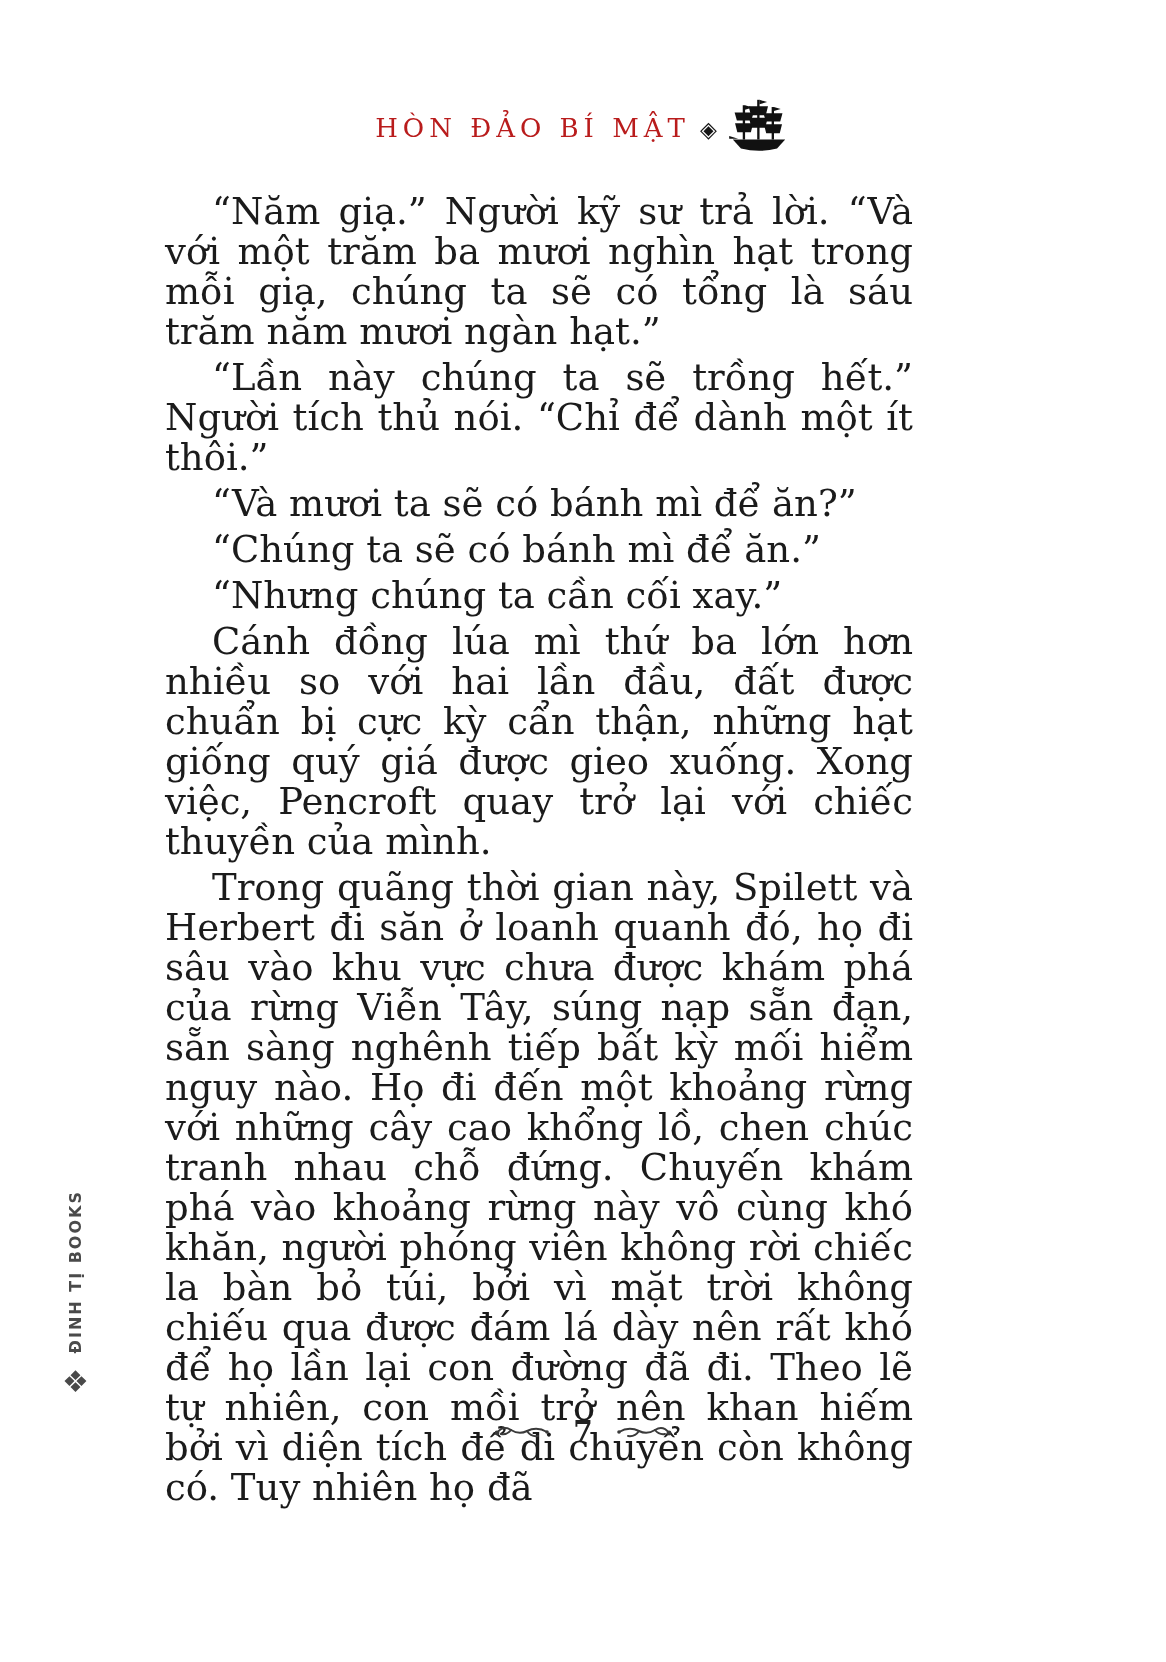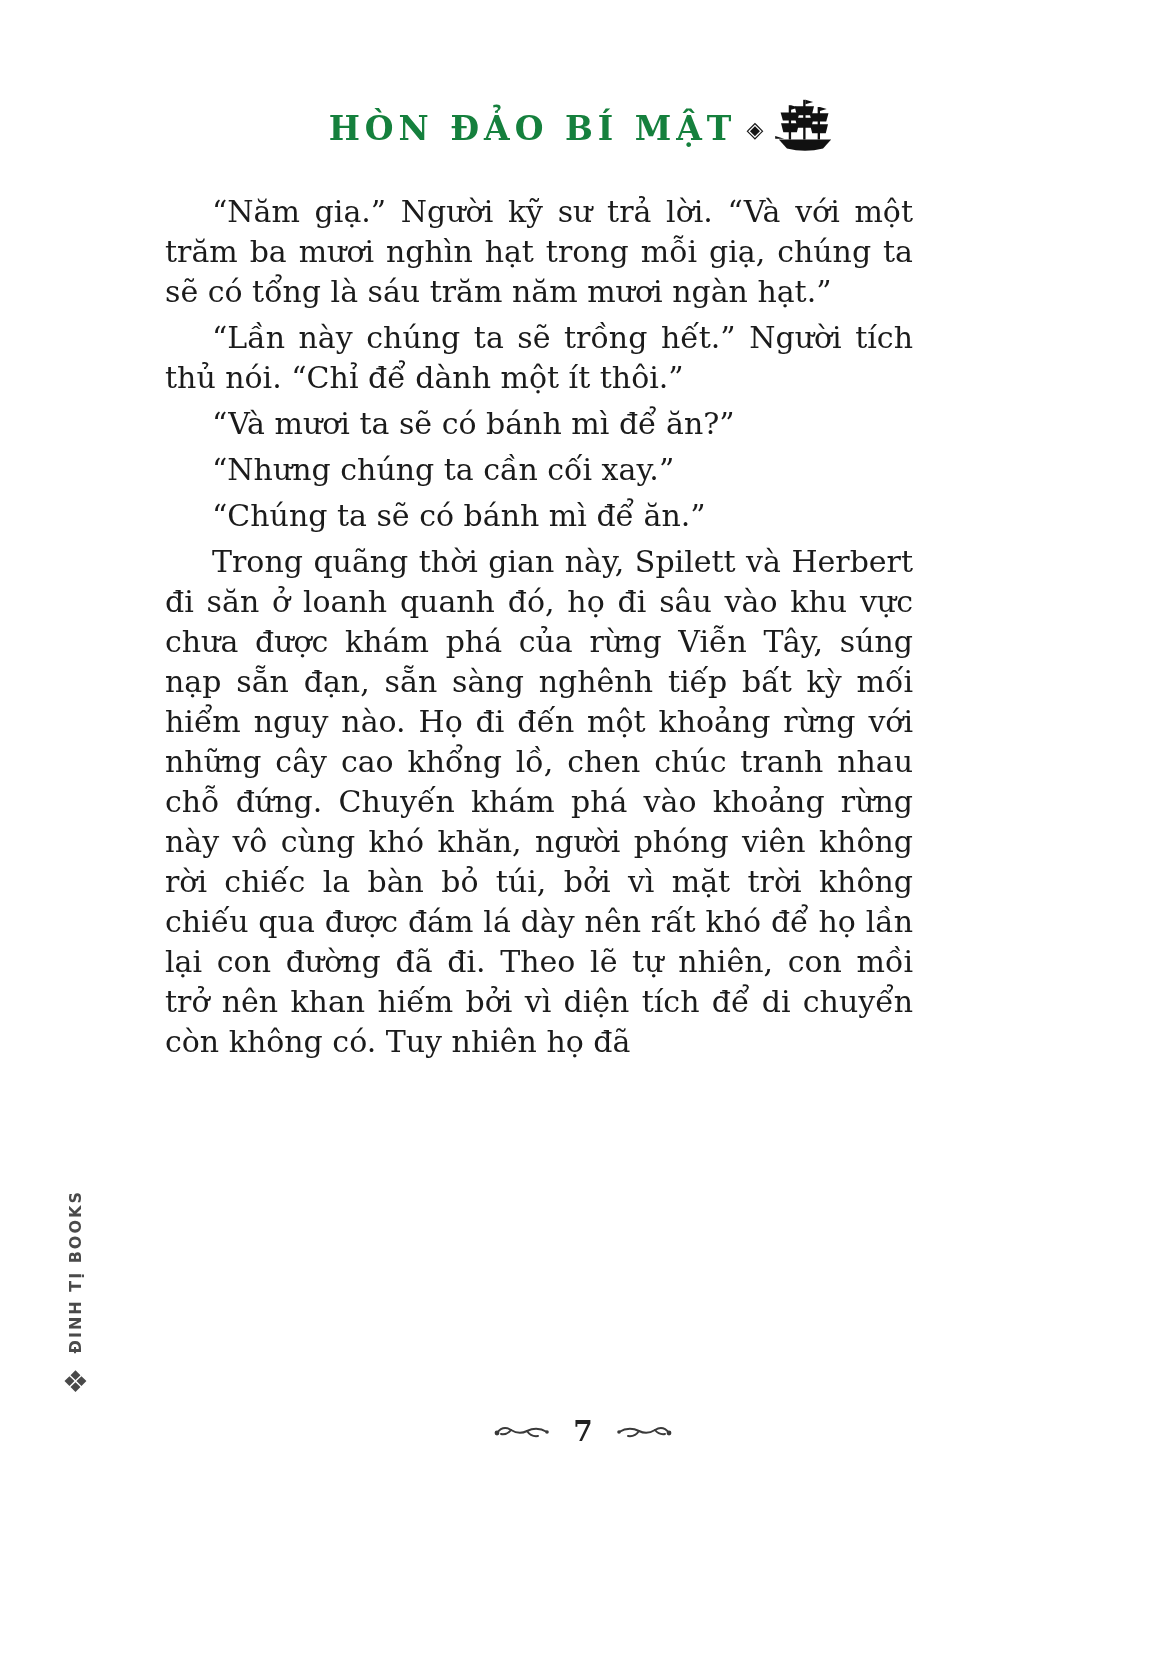--- a/index.html
+++ b/index.html
@@ -10,37 +10,37 @@
     color:#1c1c1c;
     font-family:"DejaVu Serif", serif;
     overflow:hidden;
   }
   
   .header {
     position:absolute; top:100px; left:0; right:0;
     display:flex; justify-content:center; align-items:center; gap:10px;
   }
   .header-title {
-    font-size:33px;
+    font-size:26px;
     letter-spacing:5px;
-    font-weight:700;
-    color:#15803d;
+    font-weight:400;
+    color:#b91c1c;
     white-space:nowrap;
   }
   .header-diamond {
     font-size:22px; color:#151515; line-height:1;
     transform:translateY(2px);
   }
   .ship { width:64px; height:56px; display:block; transform:translateY(-2px); }
   .ship path, .ship rect { fill:#111; }
 
   
   .content {
     position:absolute; top:192px; left:165px; width:748px;
-    font-size:30px; line-height:40px;
+    font-size:37px; line-height:40px;
     text-align:justify;
     color:#1b1b1b;
   }
   .content p { margin:0 0 6px 0; text-indent:47px; }
 
   
   .footer {
     position:absolute; top:1415px; left:0; right:0;
     display:flex; justify-content:center; align-items:center; gap:22px;
   }
@@ -102,22 +102,23 @@
       <path d="M6 46 L64 46 L55 56 Q35 61 15 56 Z"></path>
 
       <path d="M2 42 L12 45 L2 45 Z"></path>
     </svg>
   </div>
 
   <div class="content">
     <p>“Năm giạ.” Người kỹ sư trả lời. “Và với một trăm ba mươi nghìn hạt trong mỗi giạ, chúng ta sẽ có tổng là sáu trăm năm mươi ngàn hạt.”</p>
     <p>“Lần này chúng ta sẽ trồng hết.” Người tích thủ nói. “Chỉ để dành một ít thôi.”</p>
     <p>“Và mươi ta sẽ có bánh mì để ăn?”</p>
+    <p>“Chúng ta sẽ có bánh mì để ăn.”</p>
     <p>“Nhưng chúng ta cần cối xay.”</p>
-    <p>“Chúng ta sẽ có bánh mì để ăn.”</p>
+    <p>Cánh đồng lúa mì thứ ba lớn hơn nhiều so với hai lần đầu, đất được chuẩn bị cực kỳ cẩn thận, những hạt giống quý giá được gieo xuống. Xong việc, Pencroft quay trở lại với chiếc thuyền của mình.</p>
     <p>Trong quãng thời gian này, Spilett và Herbert đi săn ở loanh quanh đó, họ đi sâu vào khu vực chưa được khám phá của rừng Viễn Tây, súng nạp sẵn đạn, sẵn sàng nghênh tiếp bất kỳ mối hiểm nguy nào. Họ đi đến một khoảng rừng với những cây cao khổng lồ, chen chúc tranh nhau chỗ đứng. Chuyến khám phá vào khoảng rừng này vô cùng khó khăn, người phóng viên không rời chiếc la bàn bỏ túi, bởi vì mặt trời không chiếu qua được đám lá dày nên rất khó để họ lần lại con đường đã đi. Theo lẽ tự nhiên, con mồi trở nên khan hiếm bởi vì diện tích để di chuyển còn không có. Tuy nhiên họ đã</p>
   </div>
 
   <div class="footer">
     <svg class="flourish" viewBox="0 0 58 22" aria-hidden="true">
       <path d="M4 12 Q10 4 18 9 Q26 14 34 10 Q44 5 54 11"></path>
       <path d="M18 9 Q14 14 8 13"></path>
       <circle class="blob" cx="4" cy="12" r="2.4"></circle>
       <circle class="blob" cx="54" cy="11" r="1.8"></circle>
       <path d="M34 10 Q38 16 45 15"></path>

